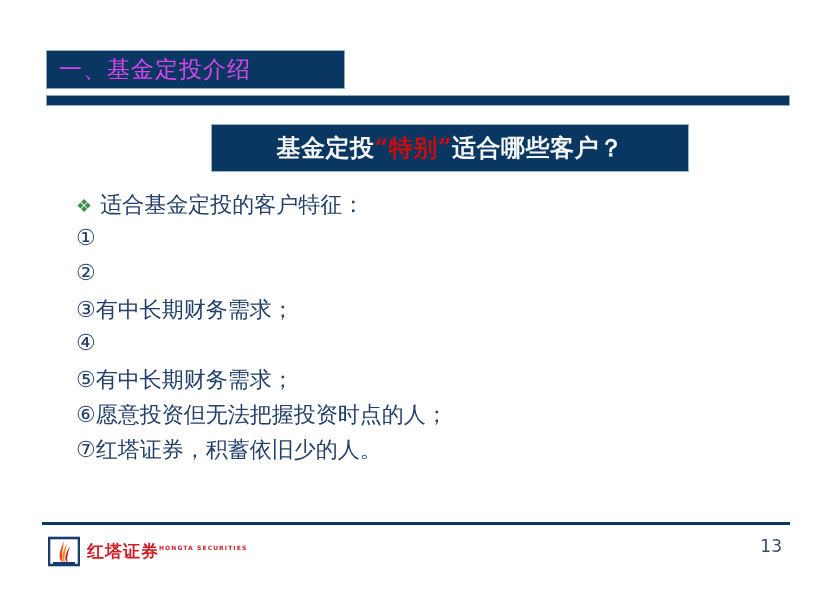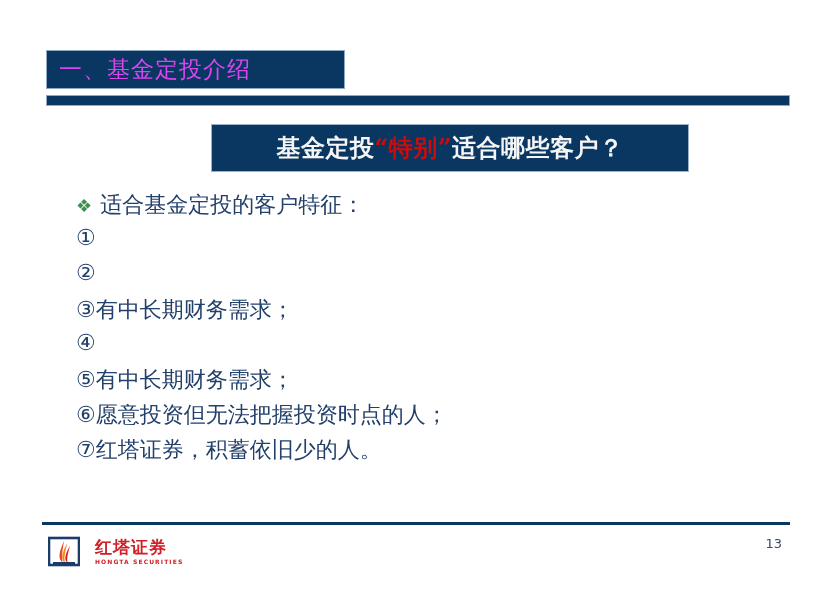--- a/index.html
+++ b/index.html
@@ -127,23 +127,23 @@
     display: flex;
     align-items: center;
   }
   .logo-mark {
     position: relative;
     width: 32px;
     height: 32px;
     flex: none;
   }
   .logo-text-block {
-    margin-left: 15px;
-    display: flex;
-    flex-direction: column;
+    margin-left: 7px;
+    display: flex;
+    flex-direction: row;
     justify-content: center;
   }
   .logo-cn {
     color: #CF2027;
     font-family: "DejaVu Serif", "Liberation Serif", serif;
     font-size: 17px;
     font-weight: bold;
     letter-spacing: 1px;
     line-height: 1.05;
   }
@@ -155,21 +155,21 @@
     letter-spacing: 1.1px;
     line-height: 1.2;
     margin-top: 1px;
   }
   .page-number {
     position: absolute;
     right: 48px;
     top: 536px;
     color: #3A4A63;
     font-family: "DejaVu Sans", "Liberation Sans", sans-serif;
-    font-size: 13px;
+    font-size: 17px;
   }
 </style>
 </head>
 <body>
 
 <div id="slide">
 
   <div class="section-title-box">
     <span class="section-title-text">一、基金定投介绍</span>
   </div>

